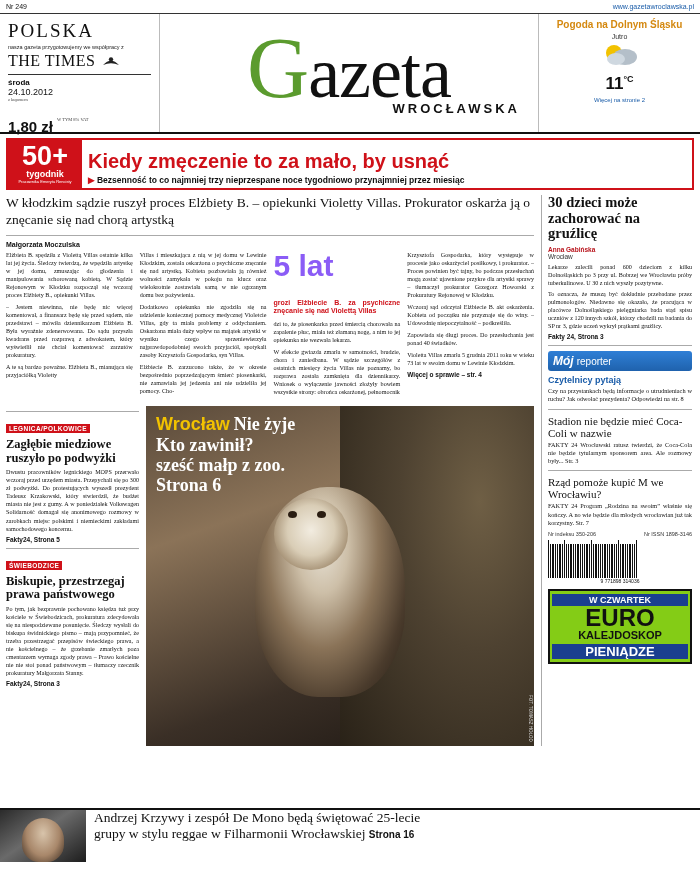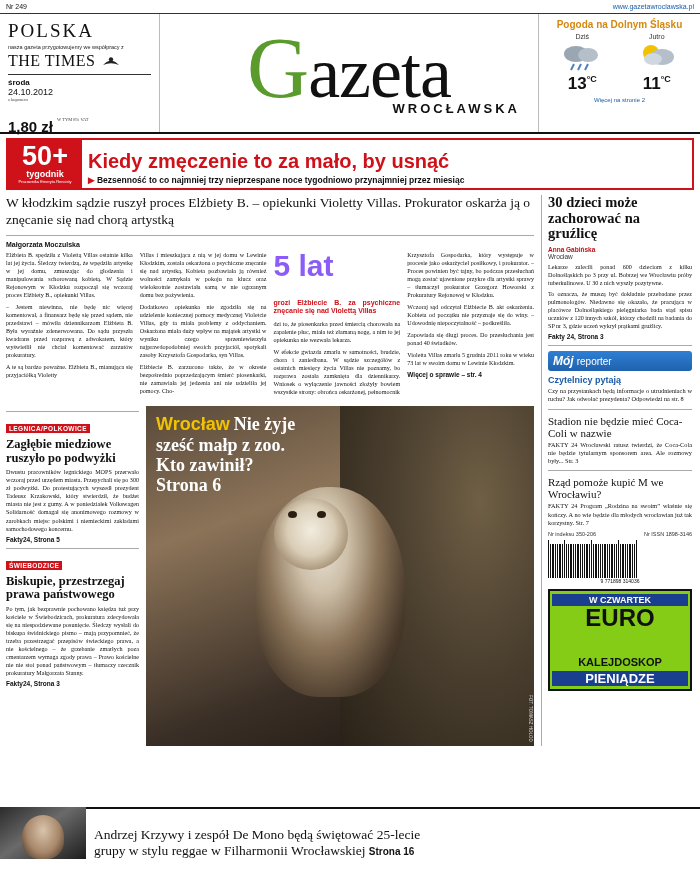--- a/index.html
+++ b/index.html
@@ -170,27 +170,27 @@
   .barcode i.t { height:38px; }
   .barcode i.w { width:2px; }
   .barcode-num { font-size:5px; font-family:"Liberation Sans", sans-serif; text-align:center;}
 
   .euro-ad {
     margin-top:5px; border:2px solid #111; background:#84cc16; text-align:center; padding:3px 2px;
     font-family:"Liberation Sans", sans-serif;
   }
   .euro-ad .czw { background:#1a3f8f; color:#fff; font-size:9px; font-weight:bold; padding:1px 0; }
   .euro-ad .e1 { font-size:24px; font-weight:bold; color:#111; line-height:1; }
-  .euro-ad .e2 { font-size:11px; font-weight:bold; color:#111; line-height:1.05;margin-top:27px; }
+  .euro-ad .e2 { font-size:11px; font-weight:bold; color:#111; line-height:1.05; }
   .euro-ad .e3 { background:#1a3f8f; color:#fff; font-size:13px; font-weight:bold; margin-top:2px; }
 
   
   .footer {
-    position:absolute; left:0; bottom:17px; width:700px; height:52px;
-    border-top:2px solid #111; display:flex; align-items:flex-end; background:#fff;
+    position:absolute; left:0; bottom:0; width:700px; height:68px;
+    border-top:2px solid #111; display:flex; align-items:flex-start; background:#fff;
   }
   .footer-photo { width:86px; height:52px; background:linear-gradient(145deg,#2b2b2b,#6a6a6a 45%,#1d1d1d); position:relative; overflow:hidden;}
   .footer-photo .h { position:absolute; left:22px; top:8px; width:42px; height:44px; border-radius:50% 50% 40% 40%;
      background:radial-gradient(ellipse at 50% 35%, #d8c4ab 0%, #a8876a 55%, #3a2a1e 100%); }
   .footer-text { flex:1; padding:0 8px; font-size:13.5px; line-height:1.18; font-family:"Liberation Serif", serif;}
   .footer-text .pg { font-size:10px; font-weight:bold; font-family:"Liberation Sans", sans-serif;}
 </style>
 </head>
 <body>
 
@@ -227,33 +227,20 @@
 
     <div class="mh-center">
       <div class="gazeta"><span class="g">G</span><span>azeta</span></div>
       <div class="wroclawska">WROCŁAWSKA</div>
     </div>
 
     <div class="mh-right">
       <div class="w-title">Pogoda na Dolnym Śląsku</div>
       <div class="w-cols">
         <div class="w-col">
-          <div class="lbl">Dziś</div>
-          <div class="w-icon">
-            <svg width="44" height="30" viewBox="0 0 44 30" aria-hidden="true">
-              <ellipse cx="16" cy="12" rx="12" ry="8" fill="#9aa6b2"></ellipse>
-              <ellipse cx="28" cy="13" rx="10" ry="7" fill="#b4bfc9"></ellipse>
-              <line x1="14" y1="22" x2="11" y2="28" stroke="#4f7fc0" stroke-width="2"></line>
-              <line x1="21" y1="22" x2="18" y2="28" stroke="#4f7fc0" stroke-width="2"></line>
-              <line x1="28" y1="22" x2="25" y2="28" stroke="#4f7fc0" stroke-width="2"></line>
-            </svg>
-          </div>
-          <div class="w-temp"><span>13</span><sup>°C</sup></div>
-        </div>
-        <div class="w-col">
           <div class="lbl">Jutro</div>
           <div class="w-icon">
             <svg width="44" height="30" viewBox="0 0 44 30" aria-hidden="true">
               <circle cx="16" cy="11" r="8" fill="#f2c200"></circle>
               <ellipse cx="27" cy="15" rx="12" ry="8" fill="#b4bfc9"></ellipse>
               <ellipse cx="18" cy="17" rx="9" ry="6" fill="#cfd8e0"></ellipse>
             </svg>
           </div>
           <div class="w-temp"><span>11</span><sup>°C</sup></div>
         </div>
@@ -328,22 +315,22 @@
         <div class="lower-right">
           <div class="photo">
             <div class="bg-leaf"></div>
             <div class="monkey"></div>
             <div class="face"></div>
             <div class="eye l"></div>
             <div class="eye r"></div>
             <div class="photo-overlay">
               <div><span class="ov-city">Wrocław</span>
                 <span class="ov-text">Nie żyje</span></div>
+              <div class="ov-text">Kto zawinił?</div>
               <div class="ov-text">sześć małp z zoo.</div>
-              <div class="ov-text">Kto zawinił?</div>
               <div class="ov-page">Strona 6</div>
             </div>
             <div class="photo-credit">FOT. TOMASZ HOŁOD</div>
           </div>
         </div>
       </div>
     </div>
 
     <div class="side-col">
       <div class="side-head">30 dzieci może zachorować na gruźlicę</div>

